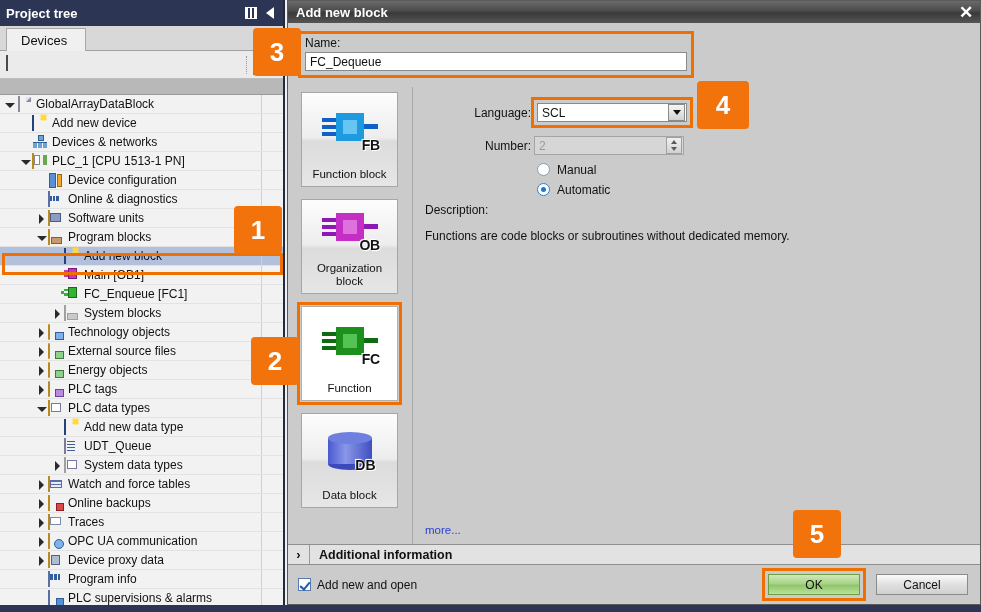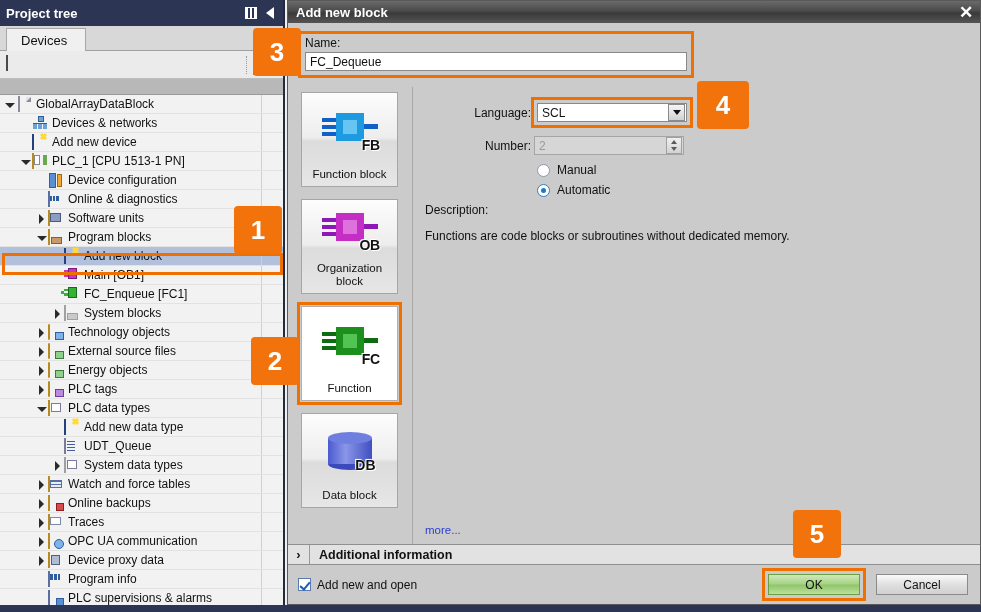--- a/index.html
+++ b/index.html
@@ -292,21 +292,21 @@
     width: 150px; height: 19px; background: #d6d6d6; border: 1px solid #a5a5a5;
     display: flex; align-items: center; font-size: 12px; color:#9a9a9a; padding-left: 4px;
     margin-left: 3px;
   }
   .spin-input .val{flex:1;}
   .spin-btns{width:16px;height:17px;margin-right:1px;background:linear-gradient(to bottom,#f0f0f0,#d2d2d2);
     border:1px solid #a0a0a0;display:flex;flex-direction:column;align-items:center;justify-content:space-around;}
   .spin-btns .up{width:0;height:0;border-left:3px solid transparent;border-right:3px solid transparent;border-bottom:4px solid #5a5a5a;}
   .spin-btns .dn{width:0;height:0;border-left:3px solid transparent;border-right:3px solid transparent;border-top:4px solid #5a5a5a;}
 
-  .radio-row { display:flex; align-items:center; margin-left: 112px; margin-bottom: 6px; }
+  .radio-row { display:flex; align-items:flex-start; margin-left: 112px; margin-bottom: 6px; }
   .radio {
     width: 13px; height: 13px; border-radius: 50%; background:#fff;
     border: 1px solid #8a9ab0; margin-right: 7px; position: relative;
   }
   .radio.on { border-color:#2f7fd0; }
   .radio.on::after{content:"";position:absolute;left:3px;top:3px;width:5px;height:5px;border-radius:50%;background:#1e7ad0;}
   .radio-lbl { font-size: 12px; color:#111; }
 
   .desc-block { }
   .desc-title { font-size:12px; color:#111; margin-bottom: 12px; }
@@ -422,28 +422,28 @@
     <div class="pt-tree" id="tree-container">
         <div class="tree-row">
           <span style="display:inline-block;width:4px"></span>
           <span class="tw-arrow down"></span>
           <span class="tnode-icon"><span class="ic-page"></span></span>
           <span class="tlabel">GlobalArrayDataBlock</span>
         </div>
         <div class="tree-row">
           <span style="display:inline-block;width:20px"></span>
           <span class="tw-arrow"></span>
+          <span class="tnode-icon"><span class="ic-newitem"></span><span class="star2"></span></span>
+          <span class="tlabel">Add new device</span>
+        </div>
+        <div class="tree-row">
+          <span style="display:inline-block;width:20px"></span>
+          <span class="tw-arrow"></span>
           <span class="tnode-icon"><span class="ic-net"></span></span>
           <span class="tlabel">Devices &amp; networks</span>
-        </div>
-        <div class="tree-row">
-          <span style="display:inline-block;width:20px"></span>
-          <span class="tw-arrow"></span>
-          <span class="tnode-icon"><span class="ic-newitem"></span><span class="star2"></span></span>
-          <span class="tlabel">Add new device</span>
         </div>
         <div class="tree-row">
           <span style="display:inline-block;width:20px"></span>
           <span class="tw-arrow down"></span>
           <span class="tnode-icon"><span class="ic-plc"><span class="in"></span><span class="in2"></span></span></span>
           <span class="tlabel">PLC_1 [CPU 1513-1 PN]</span>
         </div>
         <div class="tree-row">
           <span style="display:inline-block;width:36px"></span>
           <span class="tw-arrow"></span>

